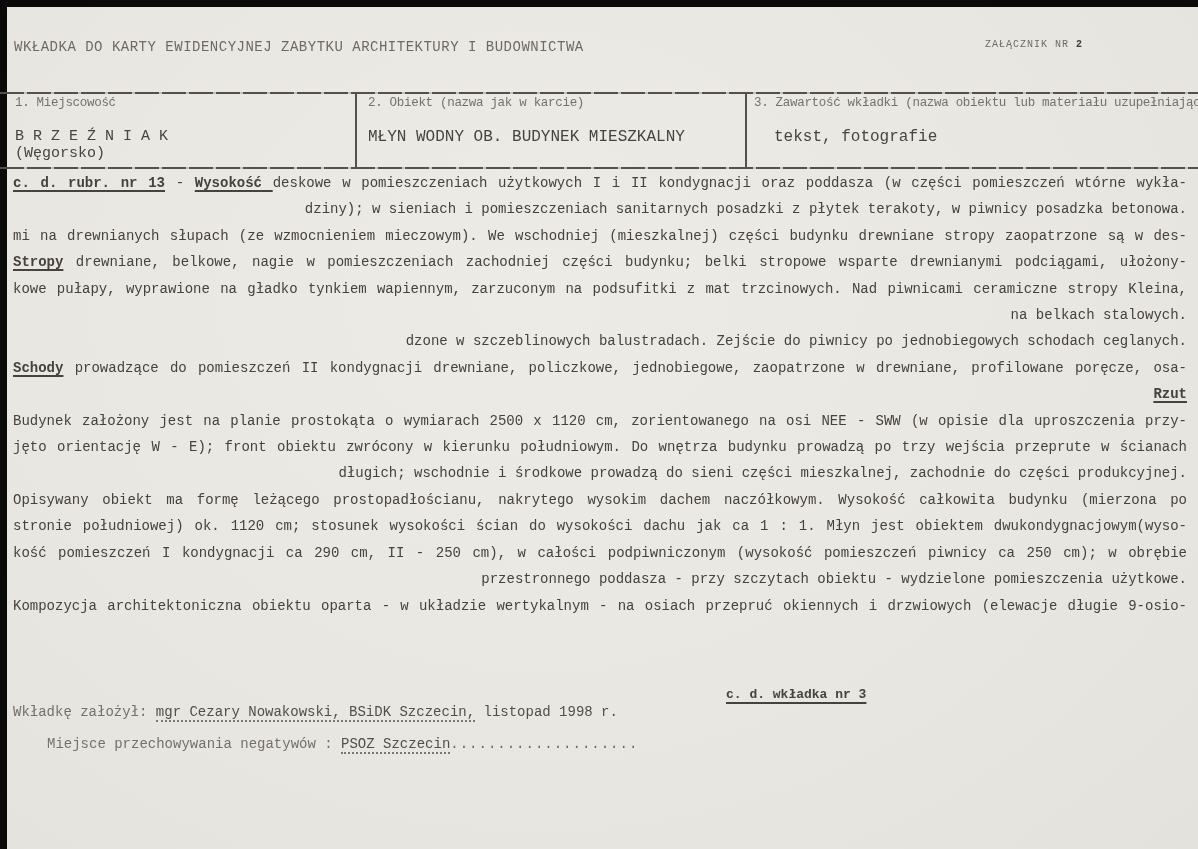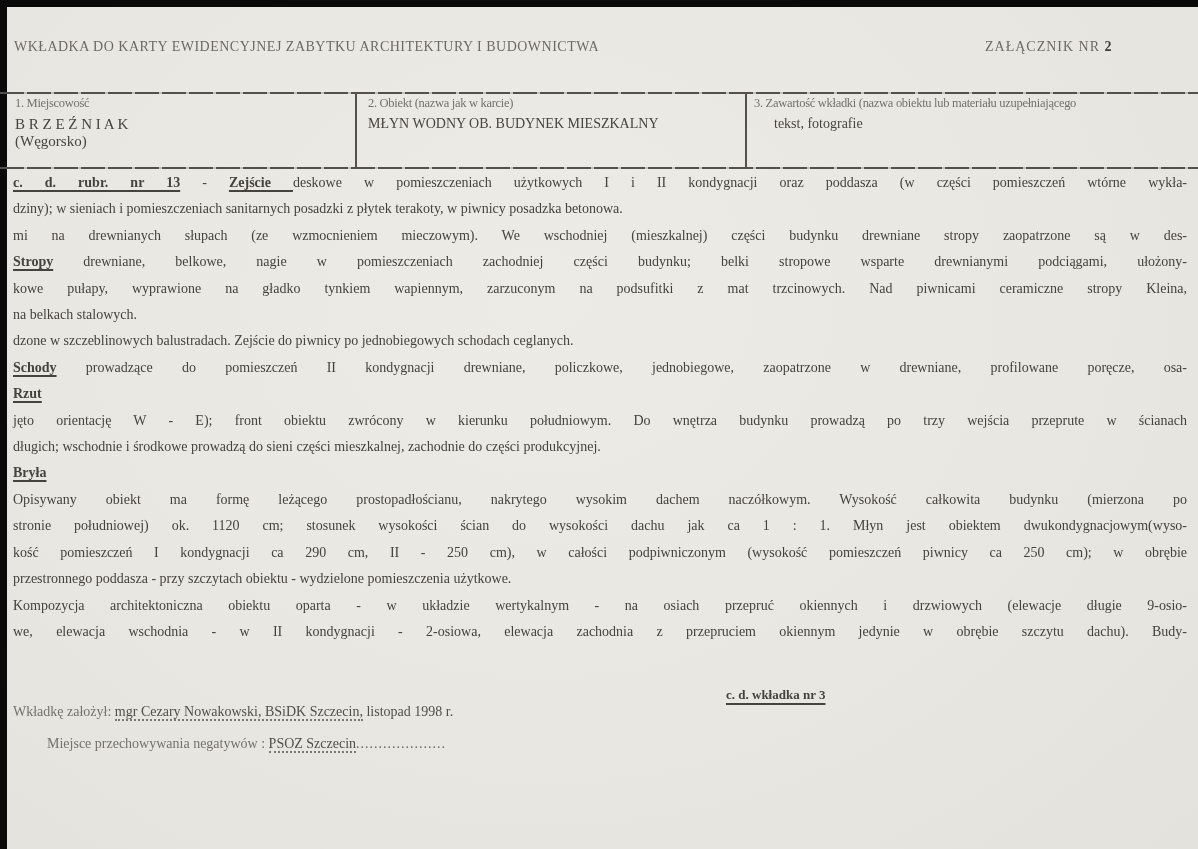--- a/index.html
+++ b/index.html
@@ -1,50 +1,50 @@
 <!DOCTYPE html>
 <html lang="pl"><head>
 <meta charset="utf-8">
 <style>
   html,body { margin:0; padding:0; background:#d8d6d1; }
   .page {
     position:relative; width:1198px; height:849px;
     background:#eae8e3;
     background-image: radial-gradient(ellipse at 45% 35%, #edebe6 0%, #e9e7e2 55%, #e4e2dc 100%);
     overflow:hidden;
-    font-family:Liberation Serif, serif;
+    font-family:Liberation Mono, monospace;
     color:#46423c;
   }
   .scan-edge-top { position:absolute; top:0; left:0; width:100%; height:7px; background:#0a0a0a; }
   .scan-edge-left { position:absolute; top:0; left:0; width:7px; height:100%; background:#0a0a0a; }
 
   .doc-title { position:absolute; top:39px; left:14px; font-size:14px; color:#6e6a63; letter-spacing:0.5px; white-space:nowrap; }
-  .attachment { position:absolute; top:39px; left:985px; font-size:14px; color:#6e6a63; letter-spacing:1px; white-space:nowrap; }
+  .attachment { position:absolute; top:39px; left:985px; font-size:10px; color:#6e6a63; letter-spacing:1px; white-space:nowrap; }
   .attachment .num { color:#3f3b35; font-weight:bold; }
 
   .rule { position:absolute; left:0; width:100%; height:2px;
     background:repeating-linear-gradient(90deg,#55514a 0 24px, rgba(85,81,74,0.25) 24px 27px); }
   .rule-top { top:92px; }
   .rule-bottom { top:167px; }
   .vdiv { position:absolute; top:93px; height:74px; width:2px; background:#55514a; }
   .vdiv-1 { left:355px; }
   .vdiv-2 { left:745px; }
 
   .cell { position:absolute; top:96px; font-size:13px; }
   .cell .flabel { color:#75716a; font-size:12.5px; letter-spacing:-0.3px; white-space:nowrap; display:block; }
-  .cell .fvalue { color:#48443e; font-size:14px; white-space:nowrap; display:block; margin-top:5px; }
+  .cell .fvalue { color:#48443e; font-size:16px; white-space:nowrap; display:block; margin-top:18px; }
   .cell-1 { left:15px; }
   .cell-1 .fvalue { font-size:15px; }
   .cell-1 .fvalue2 { color:#48443e; font-size:15px; display:block; margin-top:0px; white-space:nowrap; }
   .cell-2 { left:368px; }
   .cell-3 { left:754px; width:460px; }
   .cell-3 .fvalue { padding-left:20px; }
 
   .doc-body { position:absolute; top:170px; left:13px; width:1174px; font-size:14px; line-height:26.4px; }
-  .doc-line { white-space:normal; }
+  .doc-line { white-space:normal;text-align:right; }
   .doc-line.j { text-align:justify; text-align-last:justify; }
   .lbl { font-weight:bold; text-decoration:underline; text-underline-offset:3px; text-decoration-thickness:1.5px; }
 
   .continuation { position:absolute; top:687px; left:726px; font-size:13px; font-weight:bold;
     text-decoration:underline; text-underline-offset:4px; text-decoration-thickness:1.5px; white-space:nowrap; }
 
   .footer-line { position:absolute; left:13px; font-size:14px; white-space:nowrap; }
   .footer-founder { top:704px;text-align:center; }
   .footer-negatives { top:736px;margin-left:34px; }
   .footer-line .flabel { color:#75716a; }
@@ -78,38 +78,37 @@
     <span class="flabel">2. Obiekt (nazwa jak w karcie)</span>
     <span class="fvalue">MŁYN WODNY OB. BUDYNEK MIESZKALNY</span>
   </div>
 
   <div class="cell cell-3">
     <span class="flabel">3. Zawartość wkładki (nazwa obiektu lub materiału uzupełniającego</span>
     <span class="fvalue">tekst, fotografie</span>
   </div>
 
   <div class="doc-body">
-      <div class="doc-line j"><span class="lbl">c. d. rubr. nr 13</span><span> - </span><span class="lbl">Zejście </span><span>deskowe w pomieszczeniach użytkowych I i II kondygnacji oraz poddasza (w części pomieszczeń wtórne wykła-</span></div>
+      <div class="doc-line j"><span class="lbl">c. d. rubr. nr 13</span><span> - </span><span class="lbl">Wysokość </span><span>deskowe w pomieszczeniach użytkowych I i II kondygnacji oraz poddasza (w części pomieszczeń wtórne wykła-</span></div>
       <div class="doc-line"><span>dziny); w sieniach i pomieszczeniach sanitarnych posadzki z płytek terakoty, w piwnicy posadzka betonowa.</span></div>
       <div class="doc-line j"><span>mi na drewnianych słupach (ze wzmocnieniem mieczowym). We wschodniej (mieszkalnej) części budynku drewniane stropy zaopatrzone są w des-</span></div>
       <div class="doc-line j"><span class="lbl">Stropy</span><span> drewniane, belkowe, nagie w pomieszczeniach zachodniej części budynku; belki stropowe wsparte drewnianymi podciągami, ułożony-</span></div>
       <div class="doc-line j"><span>kowe pułapy, wyprawione na gładko tynkiem wapiennym, zarzuconym na podsufitki z mat trzcinowych. Nad piwnicami ceramiczne stropy Kleina,</span></div>
       <div class="doc-line"><span>na belkach stalowych.</span></div>
       <div class="doc-line"><span>dzone w szczeblinowych balustradach. Zejście do piwnicy po jednobiegowych schodach ceglanych.</span></div>
       <div class="doc-line j"><span class="lbl">Schody</span><span> prowadzące do pomieszczeń II kondygnacji drewniane, policzkowe, jednobiegowe, zaopatrzone w drewniane, profilowane poręcze, osa-</span></div>
       <div class="doc-line"><span class="lbl">Rzut</span></div>
+      <div class="doc-line j"><span>Budynek założony jest na planie prostokąta o wymiarach 2500 x 1120 cm, zorientowanego na osi NEE - SWW (w opisie dla uproszczenia przy-</span></div>
       <div class="doc-line j"><span>jęto orientację W - E); front obiektu zwrócony w kierunku południowym. Do wnętrza budynku prowadzą po trzy wejścia przeprute w ścianach</span></div>
       <div class="doc-line"><span>długich; wschodnie i środkowe prowadzą do sieni części mieszkalnej, zachodnie do części produkcyjnej.</span></div>
-      <div class="doc-line"><span class="lbl">Bryła</span></div>
       <div class="doc-line j"><span>Opisywany obiekt ma formę leżącego prostopadłościanu, nakrytego wysokim dachem naczółkowym. Wysokość całkowita budynku (mierzona po</span></div>
       <div class="doc-line j"><span>stronie południowej) ok. 1120 cm; stosunek wysokości ścian do wysokości dachu jak ca 1 : 1. Młyn jest obiektem dwukondygnacjowym(wyso-</span></div>
       <div class="doc-line j"><span>kość pomieszczeń I kondygnacji ca 290 cm, II - 250 cm), w całości podpiwniczonym (wysokość pomieszczeń piwnicy ca 250 cm); w obrębie</span></div>
       <div class="doc-line"><span>przestronnego poddasza - przy szczytach obiektu - wydzielone pomieszczenia użytkowe.</span></div>
       <div class="doc-line j"><span>Kompozycja architektoniczna obiektu oparta - w układzie wertykalnym - na osiach przepruć okiennych i drzwiowych (elewacje długie 9-osio-</span></div>
-      <div class="doc-line j"><span>we, elewacja wschodnia - w II kondygnacji - 2-osiowa, elewacja zachodnia z przepruciem okiennym jedynie w obrębie szczytu dachu). Budy-</span></div>
     </div>
 
   <div class="continuation">c. d. wkładka nr 3</div>
 
   <div class="footer-line footer-founder">
     <span class="flabel">Wkładkę założył: </span><span class="fill">mgr Cezary Nowakowski, BSiDK Szczecin,</span><span class="plain"> listopad 1998 r.</span>
   </div>
 
   <div class="footer-line footer-negatives">
     <span class="flabel">Miejsce przechowywania negatywów : </span><span class="fill">PSOZ Szczecin</span><span class="dots">....................</span>

